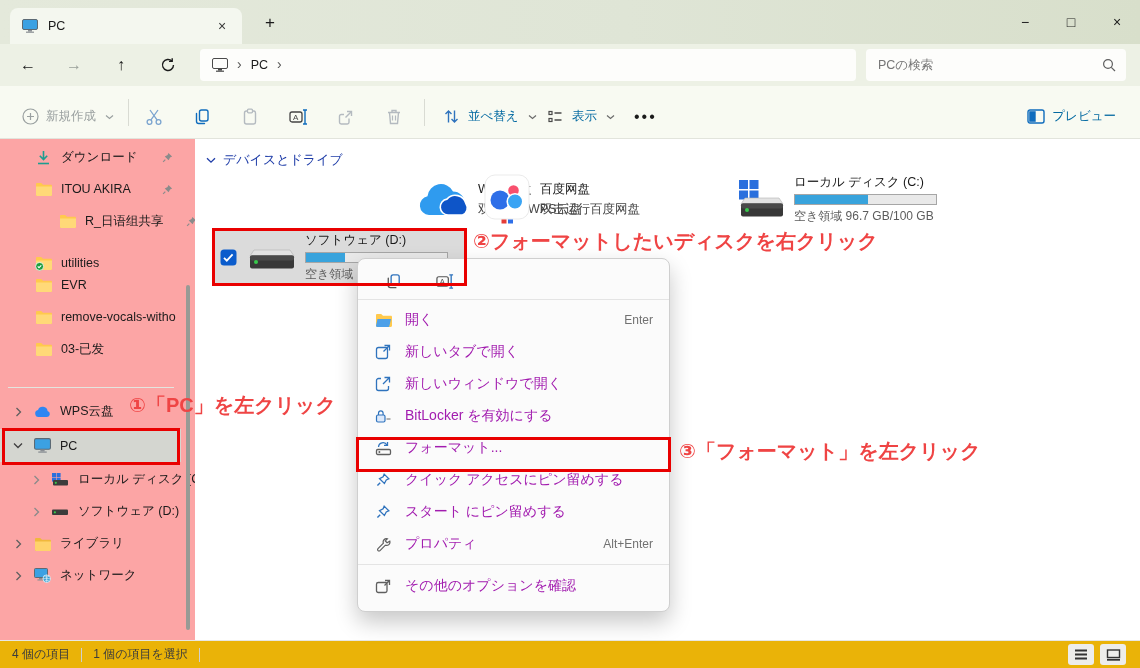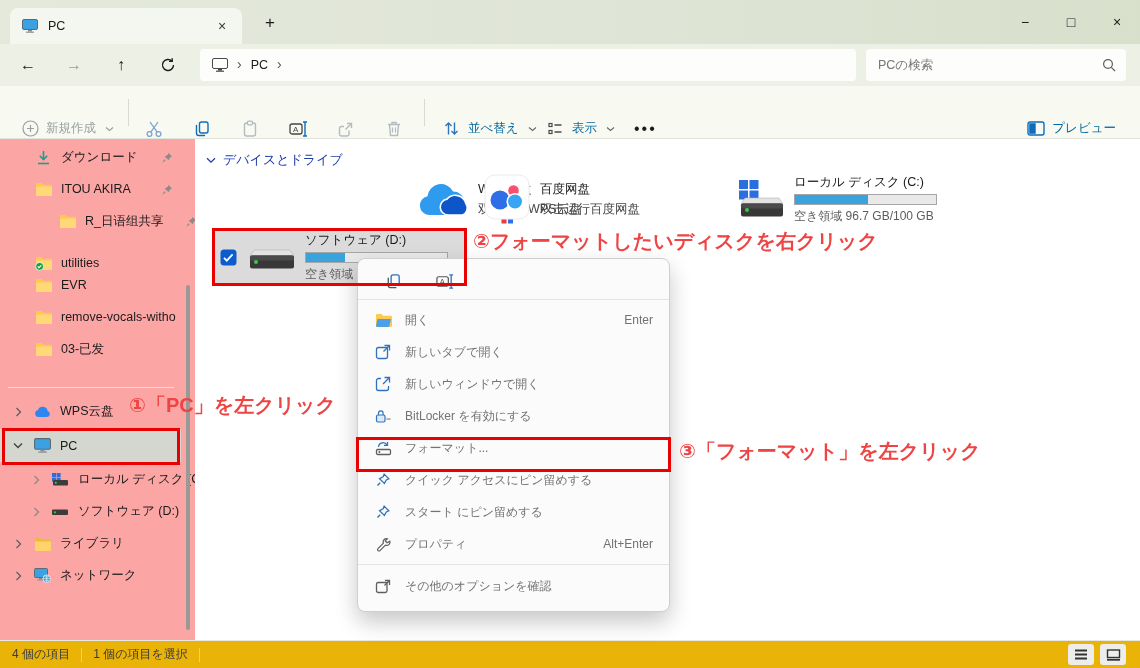--- a/index.html
+++ b/index.html
@@ -32,21 +32,21 @@
   #addrbox .sep{font-size:14px;color:#555;margin-top:-2px;}
   #searchbox{position:absolute;left:866px;top:5px;width:260px;height:32px;background:#fdfdfb;
     border-radius:4px;display:flex;align-items:center;padding:0 10px;box-sizing:border-box;}
   #searchbox input{flex:1;border:none;outline:none;background:transparent;font-size:12.5px;
     color:#333;font-family:inherit;}
   #searchbox input::placeholder{color:#767676;}
 
   
   #toolbar{position:absolute;left:0;top:86px;width:1140px;height:53px;background:#f8faf2;
     border-bottom:1px solid #e2e4dc;box-sizing:border-box;}
-  .tbtn{position:absolute;top:25px;height:35px;display:flex;align-items:center;gap:7px;
+  .tbtn{position:absolute;top:13px;height:35px;display:flex;align-items:center;gap:7px;
     padding:0 8px;border-radius:4px;font-size:12.5px;}
   .tsep{position:absolute;top:13px;width:1px;height:27px;background:#d9dbd3;}
   .tbtn.gray{color:#9aa0a0;}
   .tbtn .lbl{color:#0369a1;}
   .tbtn.gray .lbl{color:#9aa0a0;}
   .chev{margin-left:2px;}
 
   
   #sidebar{position:absolute;left:0;top:139px;width:195px;height:501px;background:#fca5a5;}
   .srow{position:absolute;left:0;width:181px;height:32px;display:flex;align-items:center;}
@@ -77,21 +77,21 @@
 
   
   #ctxmenu{position:absolute;left:357px;top:258px;width:313px;height:354px;background:#fbfbfb;
     border:1px solid #cfcfcf;border-radius:8px;box-shadow:0 10px 22px rgba(0,0,0,.22);
     box-sizing:border-box;padding:4px 0;z-index:5;}
   #ctx-quickrow{height:36px;display:flex;align-items:center;gap:18px;padding-left:18px;
     border-bottom:1px solid #e4e4e4;margin-bottom:4px;}
   .qbtn{width:34px;height:28px;display:flex;align-items:center;justify-content:center;border-radius:4px;}
   .mitem{height:32px;display:flex;align-items:center;padding:0 16px;gap:13px;}
   .mitem .micon{width:18px;display:flex;justify-content:center;flex:none;}
-  .mitem .mlbl{font-size:12px;color:#737373;flex:1;white-space:nowrap;}
+  .mitem .mlbl{font-size:14px;color:#a21caf;flex:1;white-space:nowrap;}
   .mitem .mshort{font-size:12px;color:#717171;}
   #ctx-sep2{height:1px;background:#e4e4e4;margin:4px 0;}
   .mitem.last{height:34px;}
 
   
   #statusbar{position:absolute;left:0;top:640px;width:1140px;height:28px;background:#eab308;
     border-top:1px solid #e7e7e3;box-sizing:border-box;display:flex;align-items:center;padding:0 12px;}
   #statusbar .stxt{font-size:12px;color:#3c3c3c;}
   #statusbar .sdiv{width:1px;height:14px;background:#cfcfcf;margin:0 11px;}
   #status-views{position:absolute;right:14px;top:3px;display:flex;gap:6px;}

